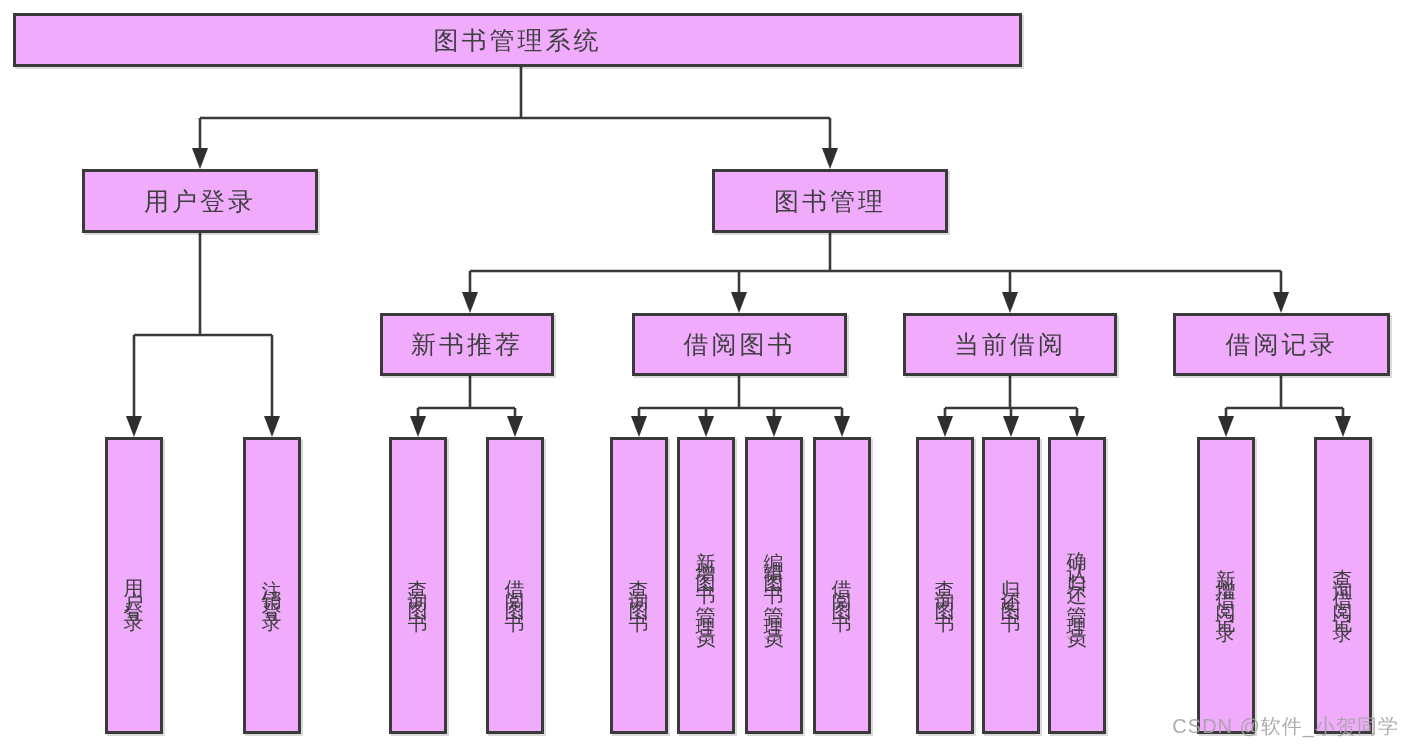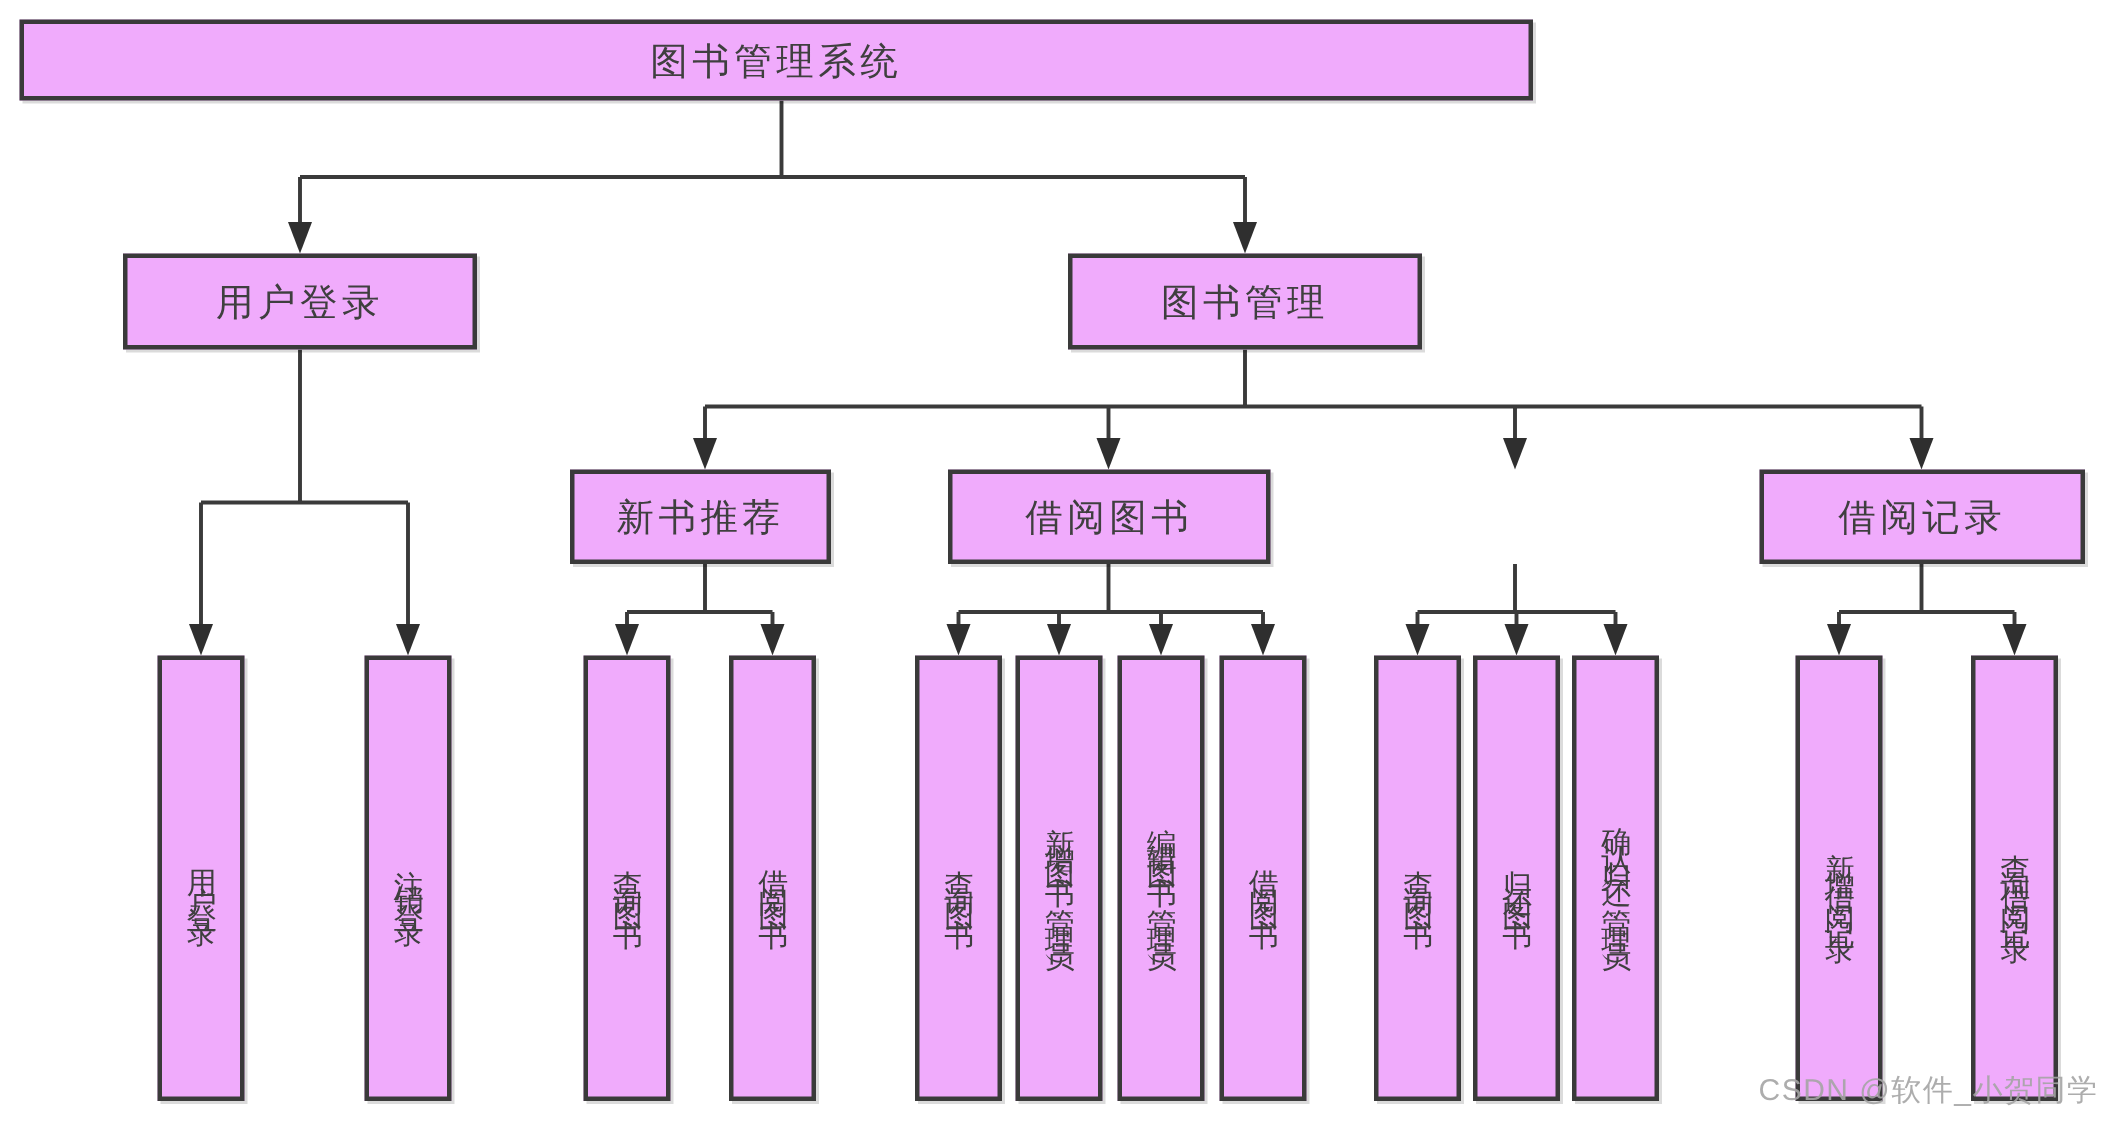--- a/index.html
+++ b/index.html
@@ -106,20 +106,21 @@
     </g>
   </svg>
 
   <div class="node hnode" id="n-root">图书管理系统</div>
 
   <div class="node hnode" id="n-login">用户登录</div>
   <div class="node hnode" id="n-mgmt">图书管理</div>
 
   <div class="node hnode" id="n-nbr">新书推荐</div>
   <div class="node hnode" id="n-bb">借阅图书</div>
+  <div class="node hnode" id="n-cb">当前借阅</div>
   <div class="node hnode" id="n-br">借阅记录</div>
 
   <div class="node vnode leaf" id="l-login">
     <span>用户登录</span>
   </div>
   <div class="node vnode leaf" id="l-logout">
     <span>注销登录</span>
   </div>
 
   <div class="node vnode leaf" id="l-nbr-q">

